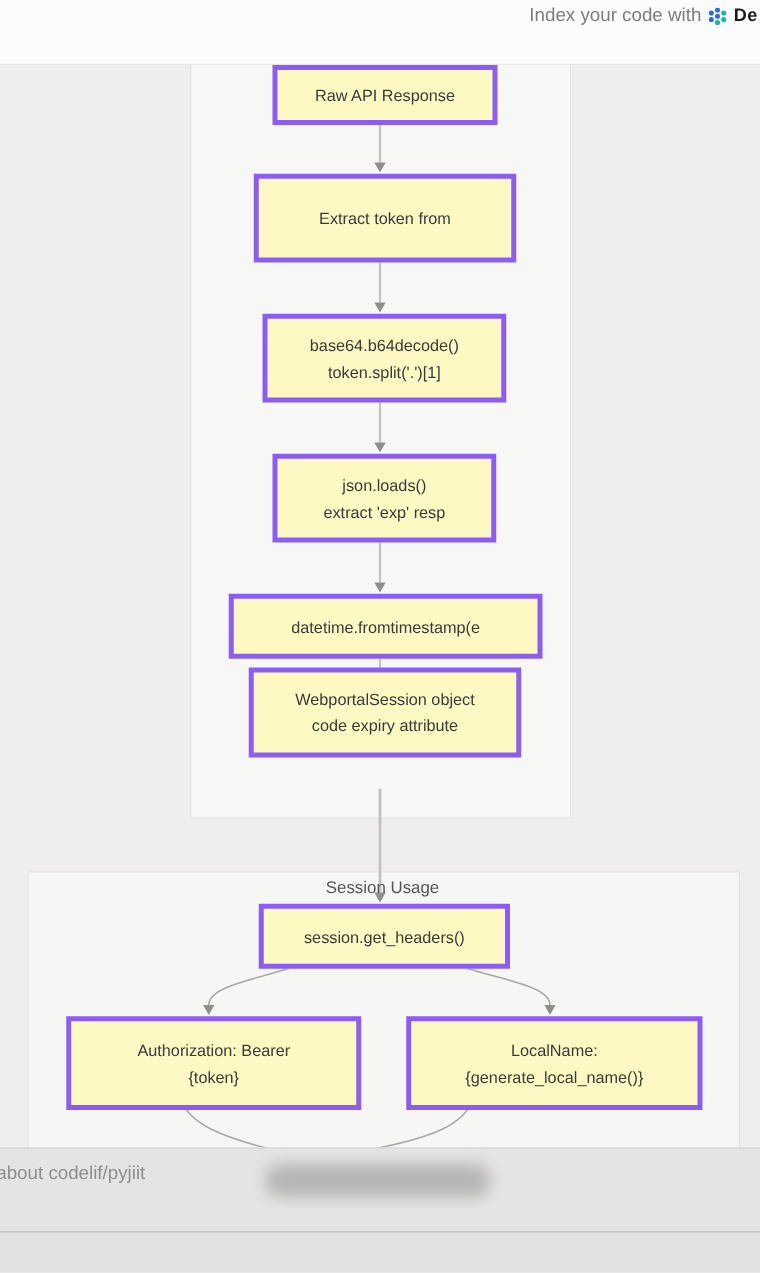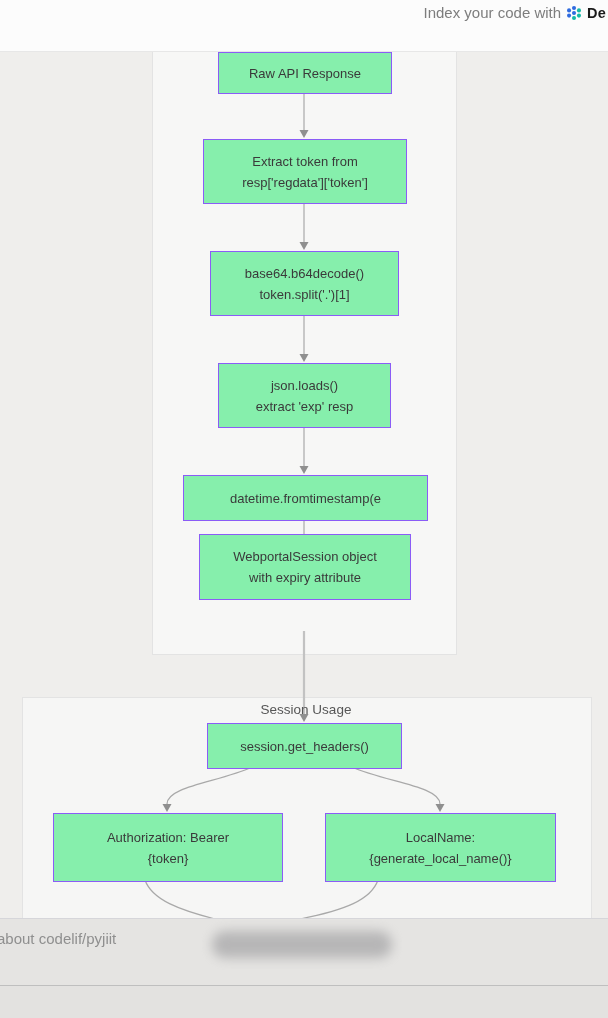--- a/index.html
+++ b/index.html
@@ -25,21 +25,21 @@
     position:absolute;background:#f7f7f6;border:1px solid #e3e3e3;z-index:1;
   }
   .sg1{left:152px;top:30px;width:303px;height:623px;}
   .sg2{left:22px;top:697px;width:568px;height:263px;background:#f6f6f5;}
   .sg-label{
     position:absolute;left:22px;top:702px;width:568px;text-align:center;
     font-size:13.5px;color:#565656;z-index:4;
   }
   svg.edges{position:absolute;left:0;top:0;z-index:3;pointer-events:none;}
   .node{
-    position:absolute;background:#86efac;border:1px solid #8b5cf6;
+    position:absolute;background:#fef9c3;border:4px solid #8b5cf6;
     display:flex;flex-direction:column;align-items:center;justify-content:center;
     font-size:13px;line-height:21px;color:#3a3a3a;text-align:center;z-index:5;
   }
   .n1{left:218px;top:52px;width:172px;height:40px;}
   .n2{left:203px;top:139px;width:202px;height:63px;}
   .n3{left:210px;top:251px;width:187px;height:63px;}
   .n4{left:218px;top:363px;width:171px;height:63px;}
   .n5{left:183px;top:475px;width:243px;height:44px;}
   .n6{left:199px;top:534px;width:210px;height:64px;}
   .n7{left:207px;top:723px;width:193px;height:44px;}
@@ -96,36 +96,35 @@
   </g>
 </svg>
 
 <div class="sg-label">Session Usage</div>
 
 <div class="node n1">
   <span>Raw API Response</span>
 </div>
 <div class="node n2">
   <span>Extract token from</span>
-  <span>resp['regdata']['token']</span>
 </div>
 <div class="node n3">
   <span>base64.b64decode()</span>
   <span>token.split('.')[1]</span>
 </div>
 <div class="node n4">
   <span>json.loads()</span>
   <span>extract 'exp' resp</span>
 </div>
 <div class="node n5">
   <span>datetime.fromtimestamp(e</span>
 </div>
 <div class="node n6">
   <span>WebportalSession object</span>
-  <span>with expiry attribute</span>
+  <span>code expiry attribute</span>
 </div>
 <div class="node n7">
   <span>session.get_headers()</span>
 </div>
 <div class="node n8">
   <span>Authorization: Bearer</span>
   <span>{token}</span>
 </div>
 <div class="node n9">
   <span>LocalName:</span>

